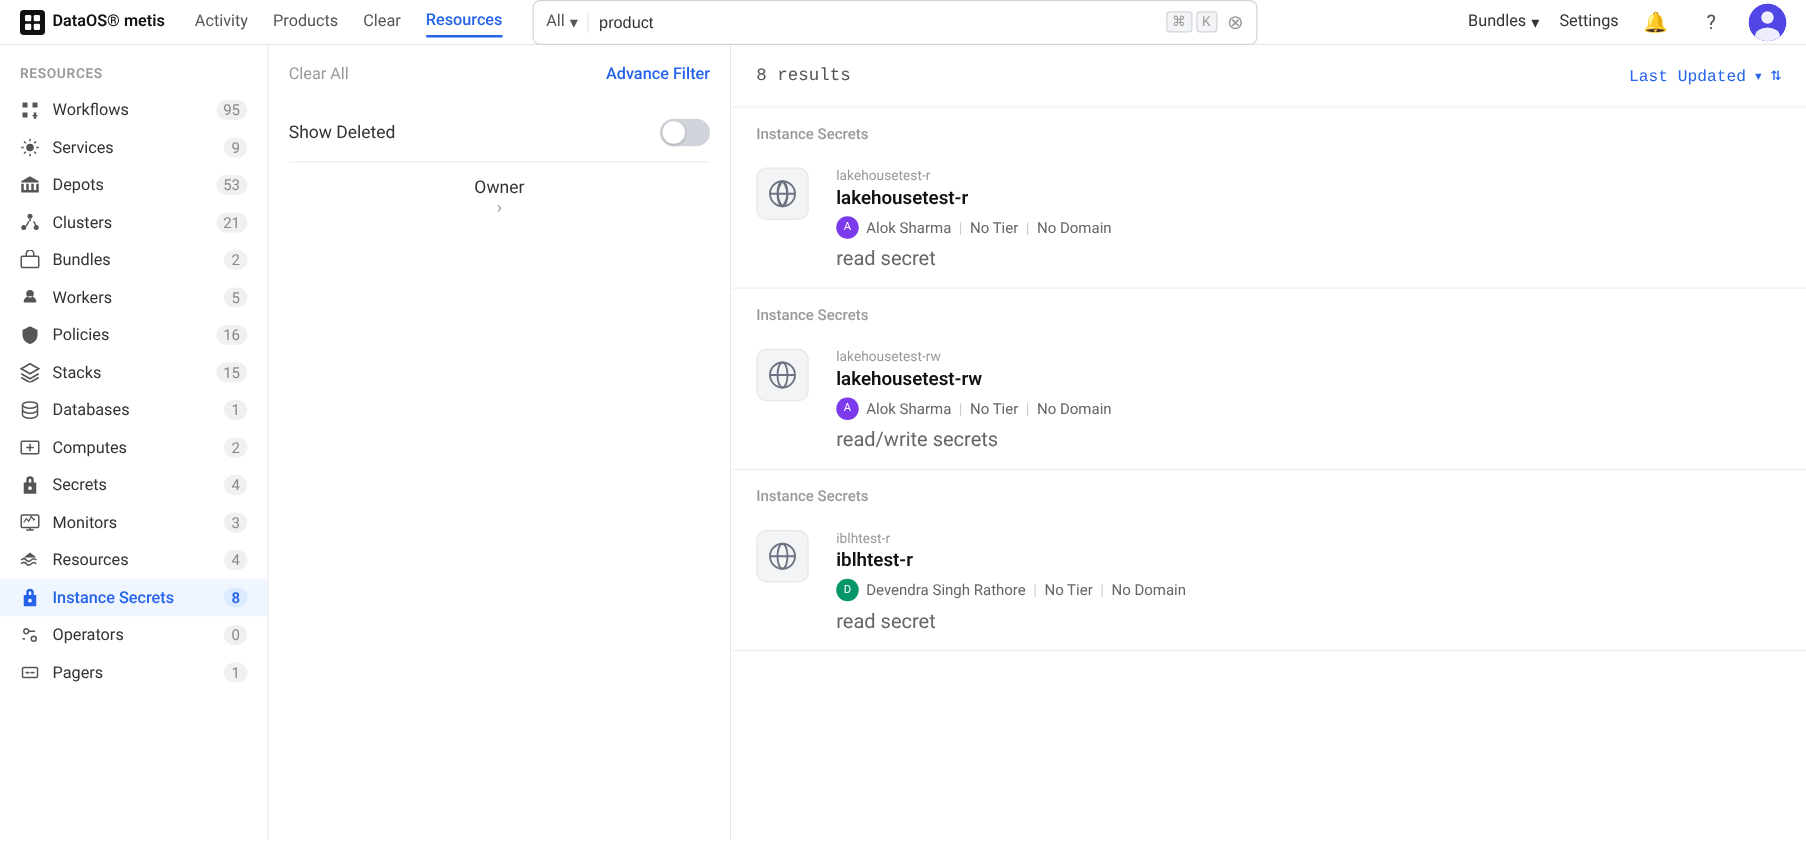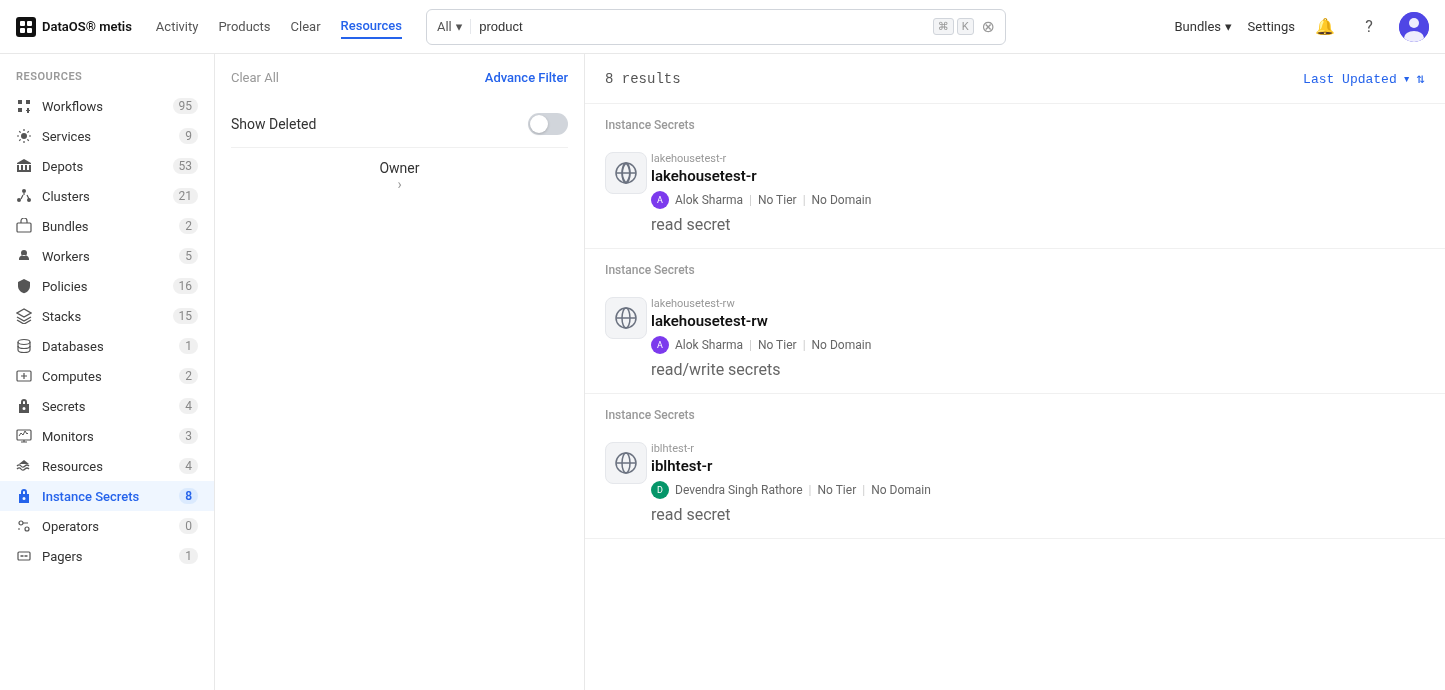--- a/index.html
+++ b/index.html
@@ -1,20 +1,20 @@
 <!DOCTYPE html>
 <html><head>
   <meta charset="utf-8">
   <style>
     * { box-sizing: border-box; margin: 0; padding: 0; }
     body { font-family: -apple-system, BlinkMacSystemFont, 'Segoe UI', Roboto, sans-serif; background: #fff; color: #333; font-size: 13px; height: 690px; overflow: hidden; }
 
     
     .topnav {
-      display: flex; align-items: center; height: 54px; border-bottom: 1px solid #e8e8e8;
+      display: flex; align-items: center; height: 36px; border-bottom: 1px solid #e8e8e8;
       padding: 0 16px; gap: 24px; background: #fff;
     }
     .logo { display: flex; align-items: center; gap: 6px; font-size: 13px; font-weight: 600; color: #111; white-space: nowrap; }
     .logo-icon { width: 20px; height: 20px; background: #111; border-radius: 3px; display: flex; align-items: center; justify-content: center; }
     .logo-icon svg { width: 14px; height: 14px; fill: #fff; }
     .nav-links { display: flex; gap: 20px; align-items: center; }
     .nav-link { font-size: 13px; color: #555; cursor: pointer; padding: 4px 0; text-decoration: none; }
     .nav-link.active { color: #2563eb; border-bottom: 2px solid #2563eb; font-weight: 500; }
     .search-bar {
       display: flex; align-items: center; flex: 1; max-width: 580px; border: 1px solid #d1d5db;
@@ -72,21 +72,21 @@
     .chevron-right { color: #999; font-size: 14px; }
 
     
     .results-panel { flex: 1; overflow-y: auto; padding: 0; background: #fff; }
     .results-header { display: flex; align-items: center; justify-content: space-between; padding: 16px 20px; border-bottom: 1px solid #f0f0f0; position: sticky; top: 0; background: #fff; z-index: 10; font-family: Liberation Mono, monospace; }
     .results-count { font-size: 14px; color: #555; }
     .sort-control { display: flex; align-items: flex-end; gap: 6px; cursor: pointer; font-size: 13px; color: #2563eb; }
 
     
     .result-section-label { font-size: 12px; color: #999; padding: 14px 20px 6px; font-weight: 500; }
-    .result-card { padding: 14px 20px; border-bottom: 1px solid #f0f0f0; display: flex; gap: 4px; align-items: flex-start; }
+    .result-card { padding: 14px 20px; border-bottom: 1px solid #f0f0f0; display: flex; gap: 22px; align-items: flex-start; }
     .result-icon-wrap {
       width: 42px; height: 42px; border-radius: 8px; background: #f3f4f6; border: 1px solid #e5e7eb;
       display: flex; align-items: center; justify-content: center; flex-shrink: 0;
     }
     .result-icon-wrap svg { width: 24px; height: 24px; }
     .result-body { flex: 1; }
     .result-subtitle { font-size: 11px; color: #999; margin-bottom: 2px; }
     .result-title { font-size: 15px; font-weight: 600; color: #111; margin-bottom: 6px; }
     .result-meta { display: flex; align-items: center; gap: 6px; margin-bottom: 6px; font-size: 12px; color: #666; }
     .result-meta .avatar-sm { width: 18px; height: 18px; border-radius: 50%; background: #6366f1; display: inline-flex; align-items: center; justify-content: center; color: #fff; font-size: 9px; overflow: hidden; flex-shrink: 0; }

